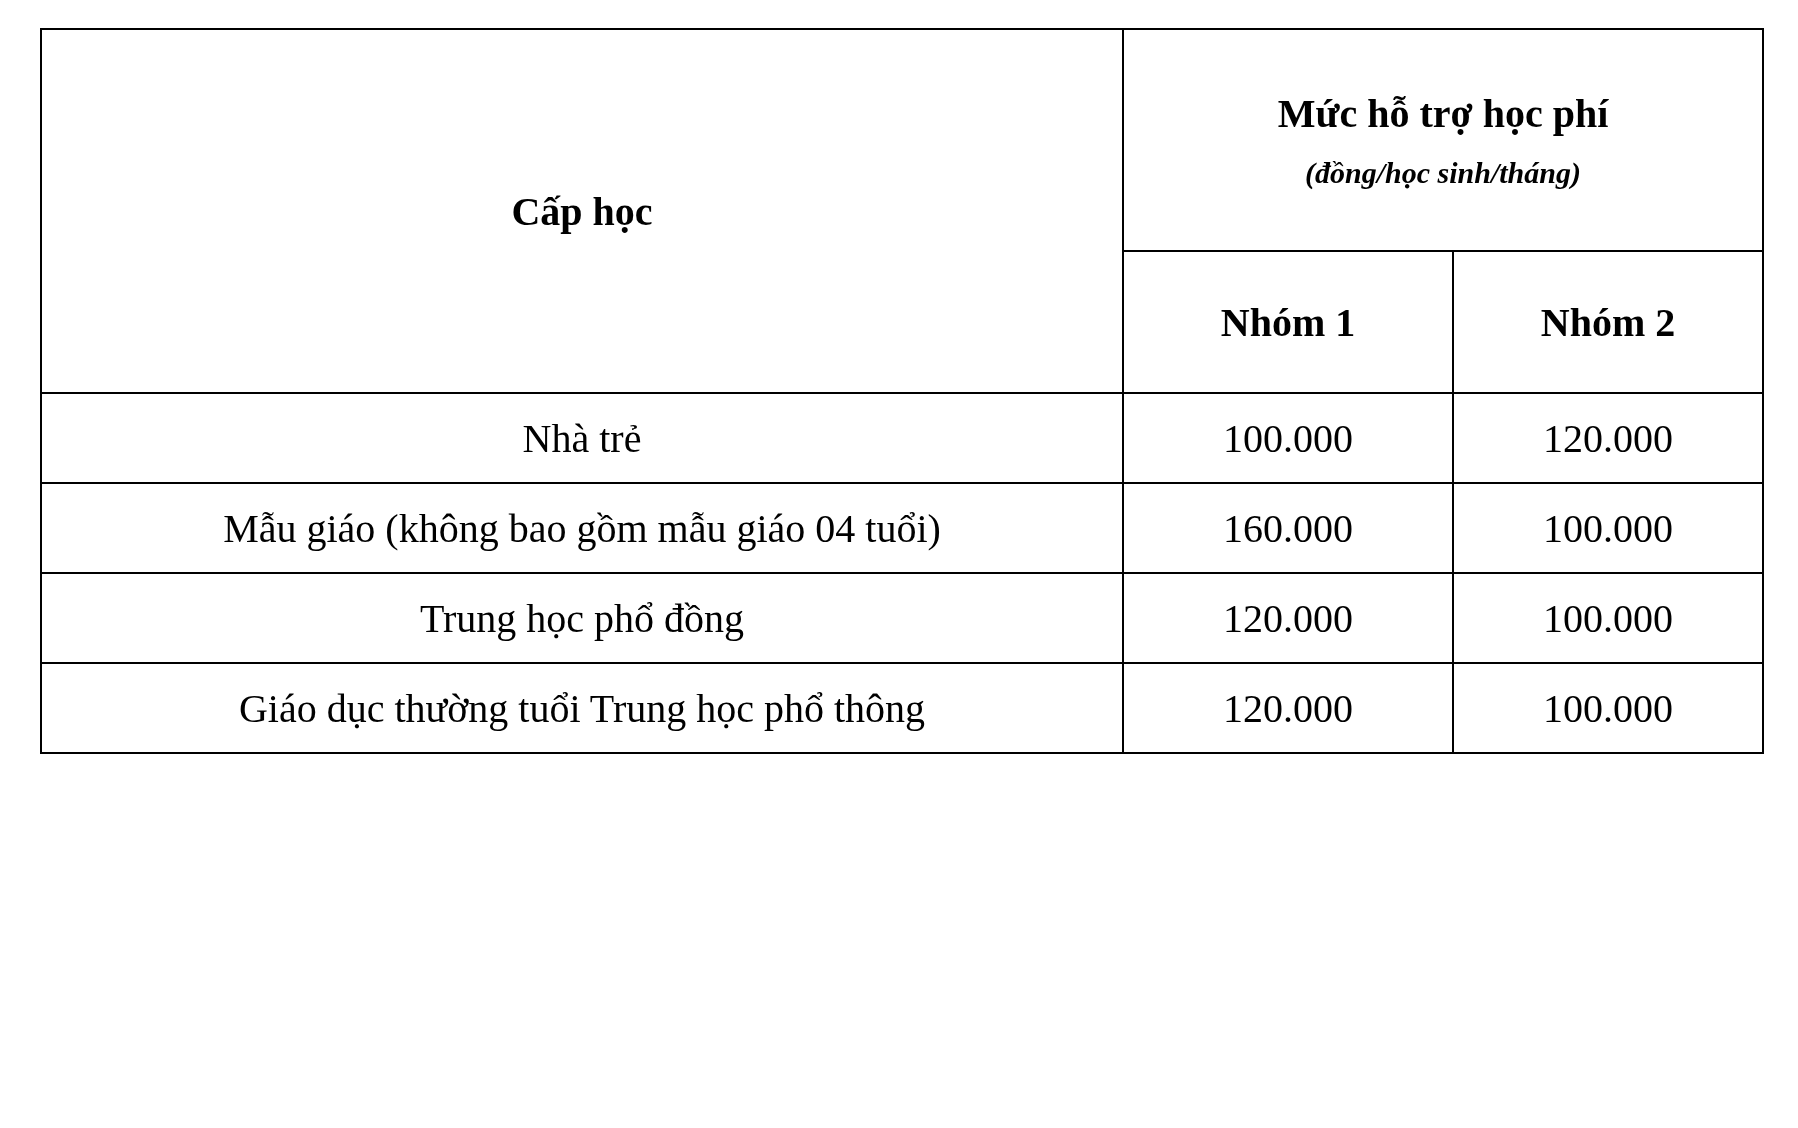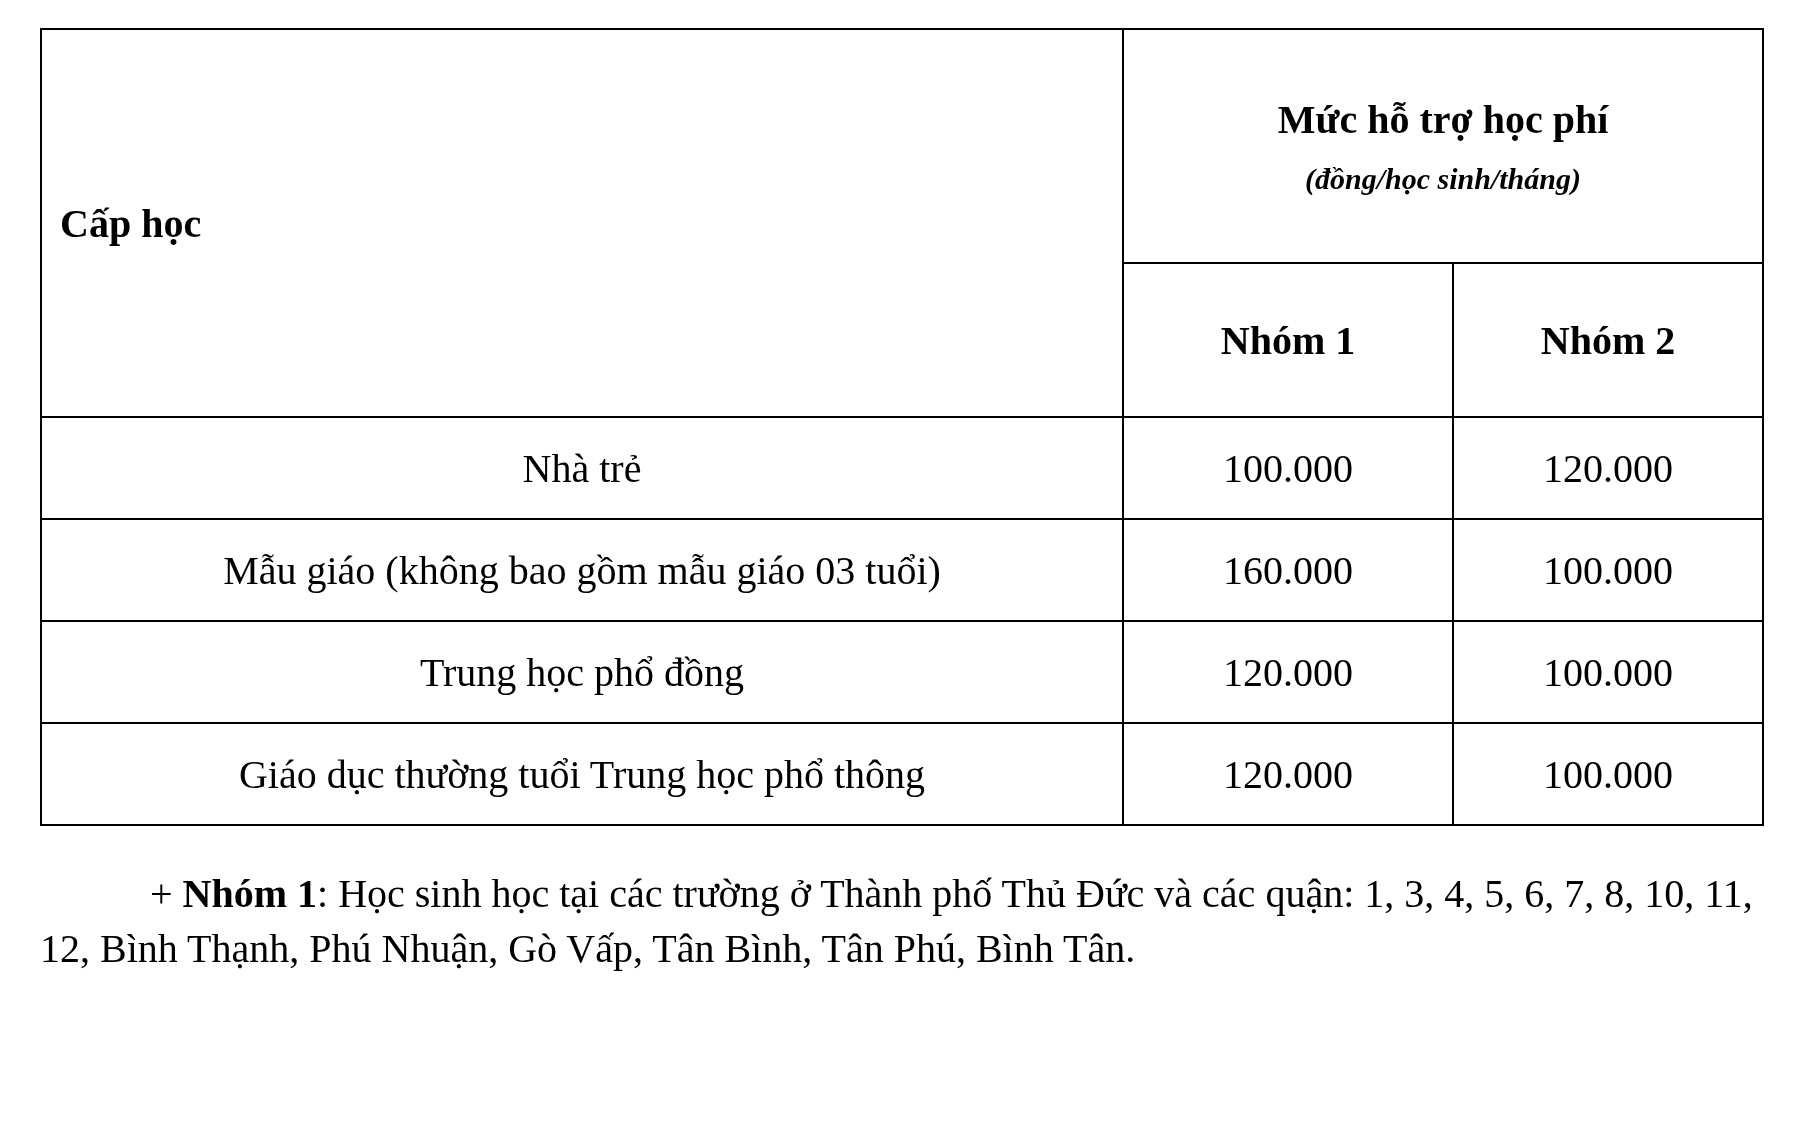--- a/index.html
+++ b/index.html
@@ -23,30 +23,30 @@
   }
   table.fee-table {
     border-collapse: collapse;
     table-layout: fixed;
     width: 1722px;
     margin: 0 auto;
   }
   table.fee-table td,
   table.fee-table th {
     border: 2px solid #000000;
-    padding: 18px;
+    padding: 12px;
     vertical-align: middle;
     font-family: Liberation Serif, serif;
   }
   .col-level   { width: 1082px; }
   .col-group1  { width: 330px; }
   .col-group2  { width: 310px; }
 
   .hdr-level {
-    text-align: left;
+    text-align: center;
     font-weight: bold;
     font-size: 40px;
     height: 312px;
   }
   .hdr-support {
     text-align: center;
     height: 196px;
     padding: 10px 14px;
   }
   .hdr-support .line1 {
@@ -115,36 +115,33 @@
         <th class="hdr-group">Nhóm 2</th>
       </tr>
     </thead>
     <tbody>
       <tr>
         <td class="cell-level">Nhà trẻ</td>
         <td class="cell-num">100.000</td>
         <td class="cell-num">120.000</td>
       </tr>
       <tr>
-        <td class="cell-level">Mẫu giáo (không bao gồm mẫu giáo 03 tuổi)</td>
+        <td class="cell-level">Mẫu giáo (không bao gồm mẫu giáo 04 tuổi)</td>
         <td class="cell-num">160.000</td>
         <td class="cell-num">100.000</td>
       </tr>
       <tr>
         <td class="cell-level">Trung học phổ đồng</td>
         <td class="cell-num">120.000</td>
         <td class="cell-num">100.000</td>
       </tr>
       <tr>
         <td class="cell-level">Giáo dục thường tuổi Trung học phổ thông</td>
         <td class="cell-num">120.000</td>
         <td class="cell-num">100.000</td>
       </tr>
     </tbody>
   </table>
 
   <div class="notes">
-    <p class="note-para">
-      <span>+ </span><b>Nhóm 1</b><span>: Học sinh học tại các trường ở Thành phố Thủ Đức và các quận: 1, 3, 4, 5, 6, 7, 8, 10, 11, 12, Bình Thạnh, Phú Nhuận, Gò Vấp, Tân Bình, Tân Phú, Bình Tân.</span>
-    </p>
   </div>
 
 </div>
 
 </body></html>

